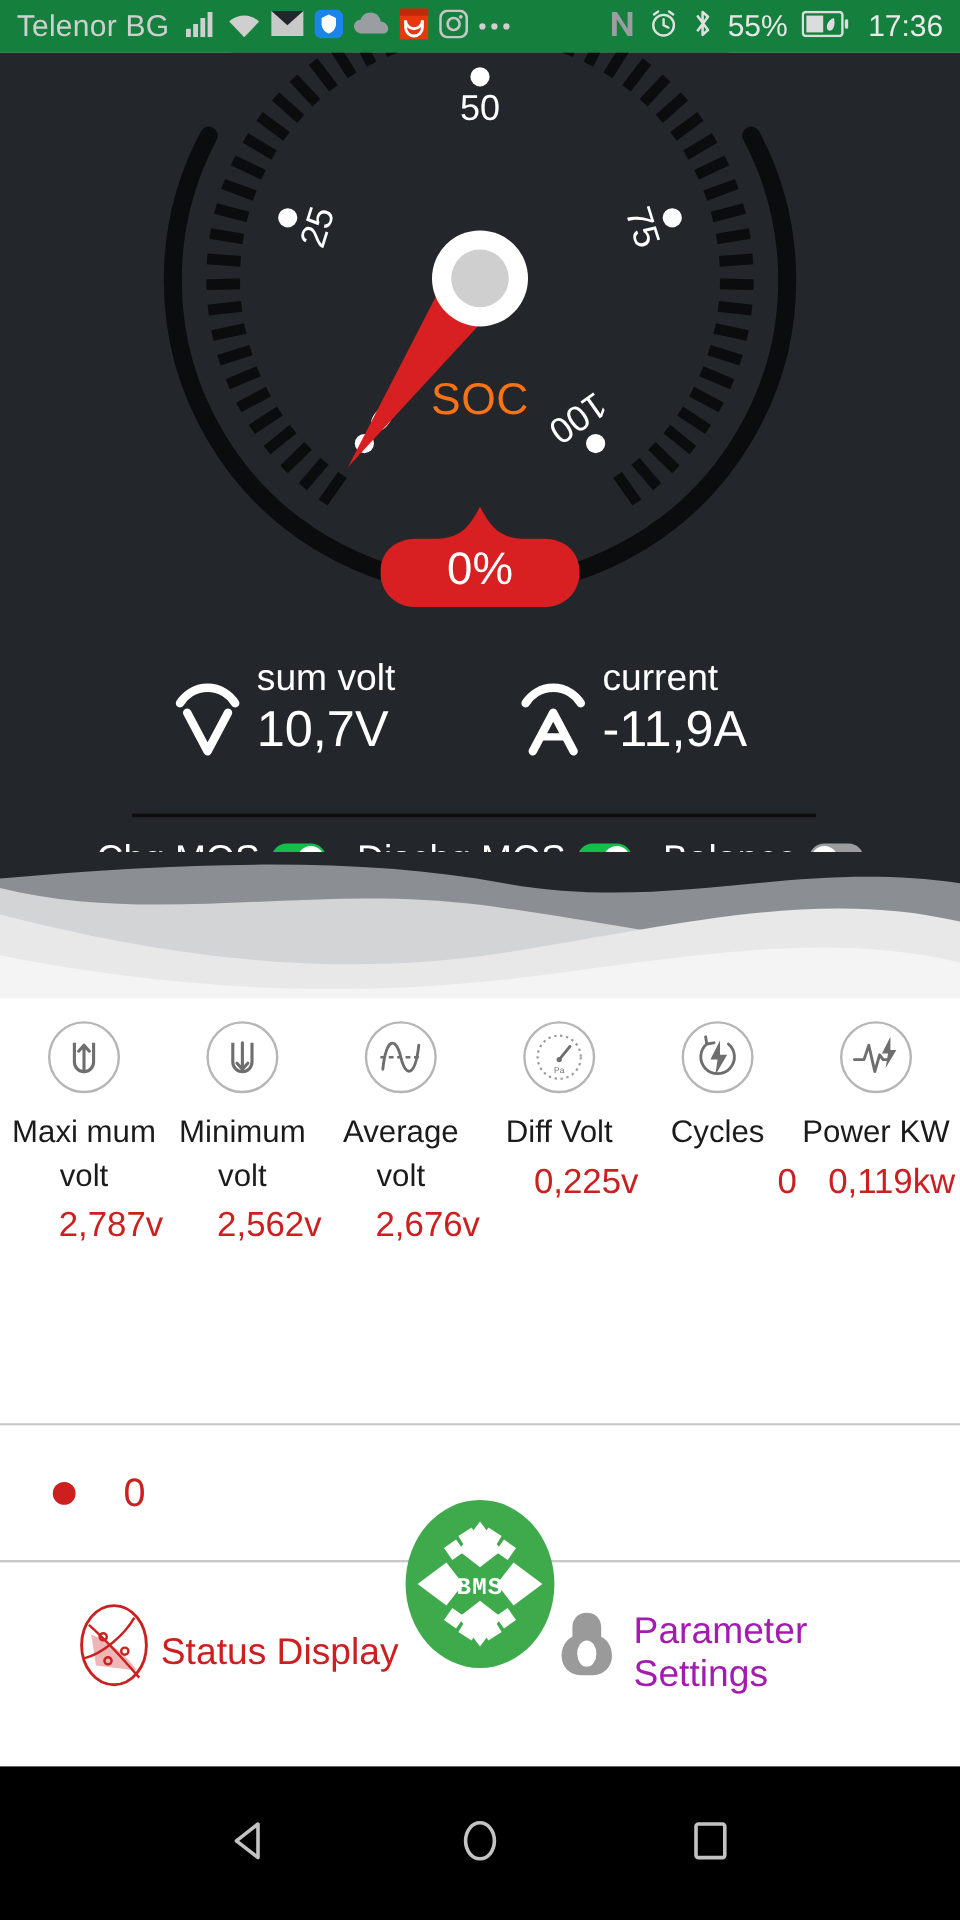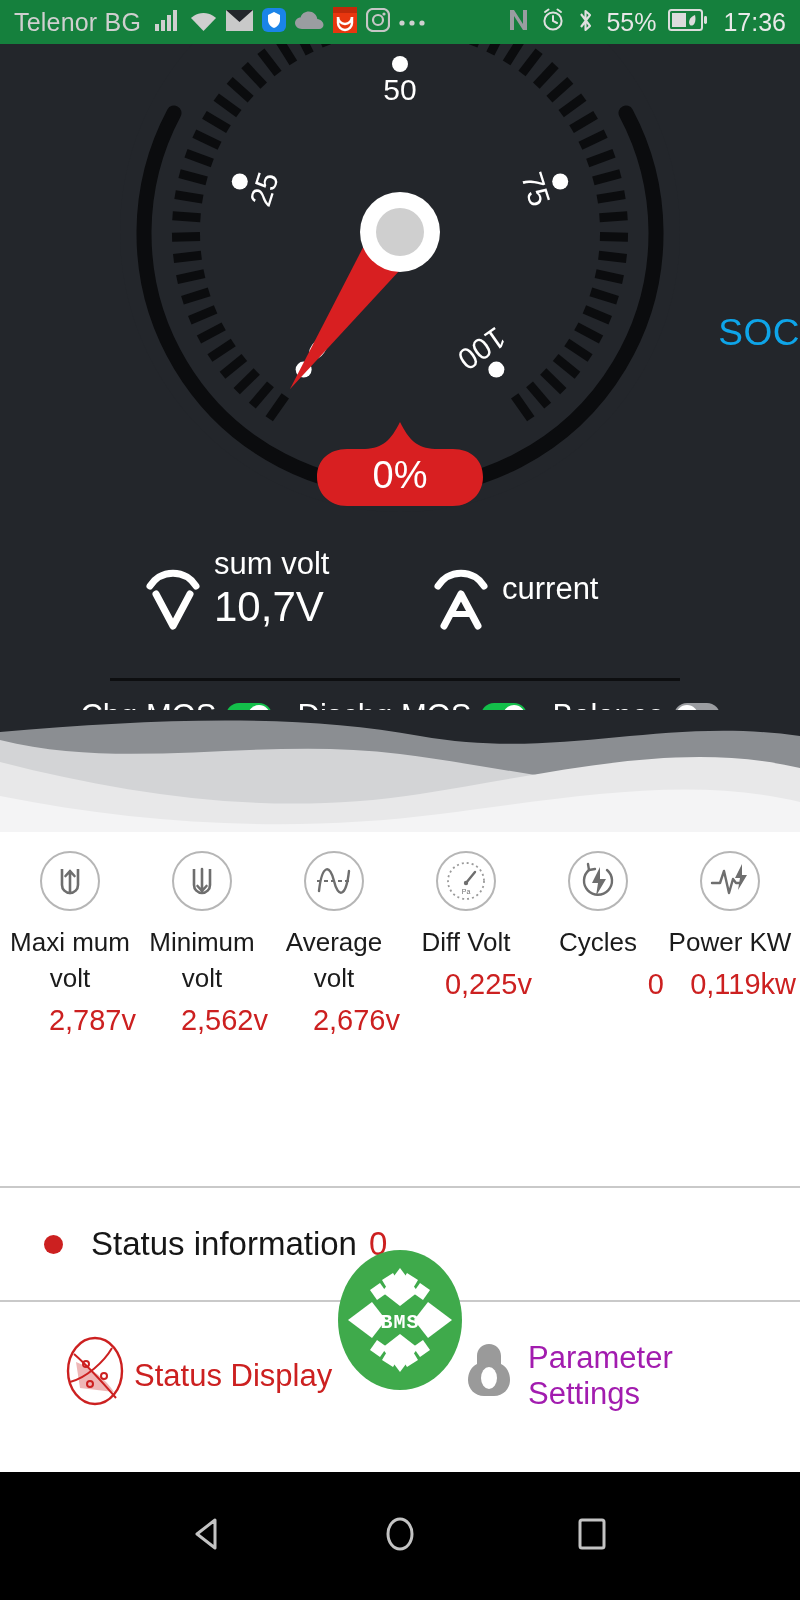--- a/index.html
+++ b/index.html
@@ -29,22 +29,22 @@
     position:absolute; top:44px; left:0; width:800px; height:666px;
     background:#23262b; overflow:hidden;
   }
   .gauge-wrap{
     position:absolute; left:50%; top:-92px; transform:translateX(-50%);
     width:560px; height:560px;
   }
   .gauge-wrap svg{ display:block; }
 
   .soc-label{
-    position:absolute; left:0; right:0; text-align:right;
-    top:268px; color:#0ea5e9; font-size:37px; letter-spacing:.5px;
+    position:absolute; left:0; right:0; text-align:center;
+    top:268px; color:#f97316; font-size:37px; letter-spacing:.5px;
   }
   .badge{
     position:absolute; left:50%; transform:translateX(-50%);
     top:378px; width:166px; height:84px;
   }
   .badge-txt{
     position:absolute; left:0; right:0; top:32px; text-align:center;
     color:#fff; font-size:38px; font-weight:400;
   }
 
@@ -349,20 +349,21 @@
     <div class="meter right">
       <span class="meter-ico">
         <svg width="62" height="74" viewBox="0 0 62 74">
             <path d="M8 30 A27 27 0 0 1 54 30" stroke="#fff" stroke-width="7" fill="none" stroke-linecap="round"></path>
             <path d="M14 70 L31 38 L48 70" stroke="#fff" stroke-width="7" fill="none" stroke-linecap="round" stroke-linejoin="round"></path>
             <path d="M21 58 H41" stroke="#fff" stroke-width="6" stroke-linecap="round"></path>
           </svg>
       </span>
       <span class="meter-txt">
         <span class="meter-name">current</span>
+        <span class="meter-val">-11,9A</span>
       </span>
     </div>
   </div>
 
   <div class="divider-line"></div>
 
   <div class="toggles">
     <div class="tg">
       <span class="tg-label">Chg MOS</span>
       <span class="sw on">
@@ -464,21 +465,20 @@
     </span>
     <span class="stat-label">Power KW</span>
     <span class="stat-val">0,119kw</span>
   </div>
 </div>
 
 <div class="hr-top"></div>
 
 <div class="statusinfo">
   <span class="dot-red"></span>
-  <span class="si-text">Status information</span>
   <span class="si-count">0</span>
 </div>
 
 <div class="navbar">
   <div class="navitem left">
     <span>
       <svg width="78" height="78" viewBox="0 0 78 78">
         <ellipse cx="39" cy="39" rx="27" ry="33" stroke="#cc2020" stroke-width="2.4" fill="none"></ellipse>
         <path d="M18 22 C34 36 48 52 60 66" stroke="#cc2020" stroke-width="2" fill="none"></path>
         <path d="M14 50 C30 46 48 30 56 16" stroke="#cc2020" stroke-width="2" fill="none"></path>

